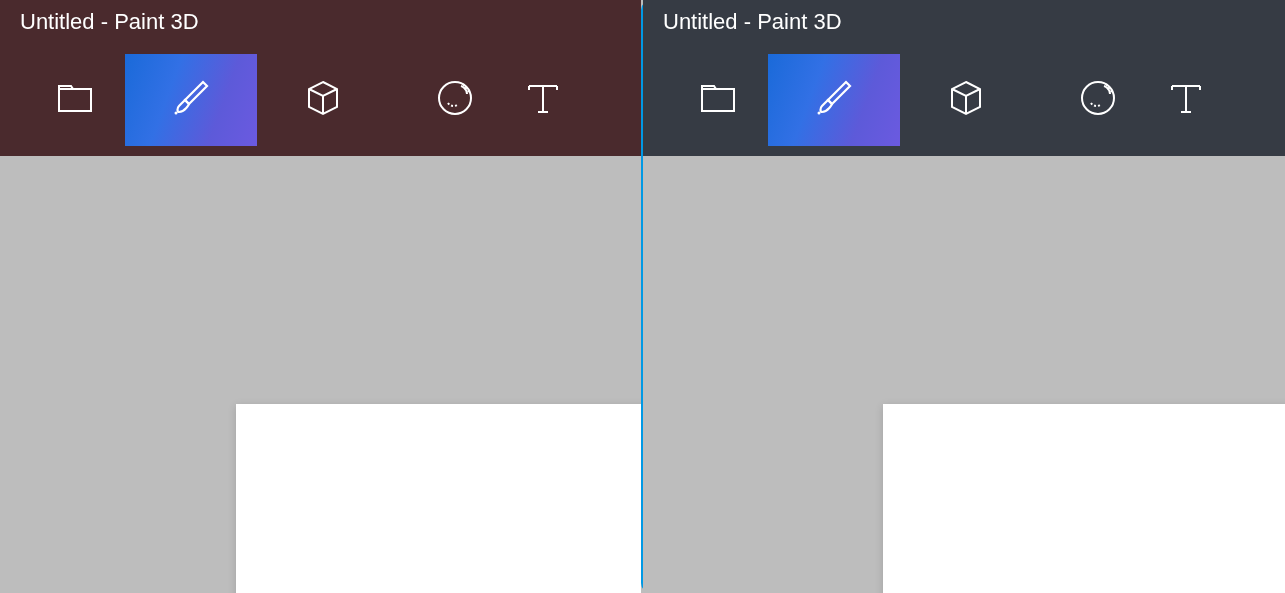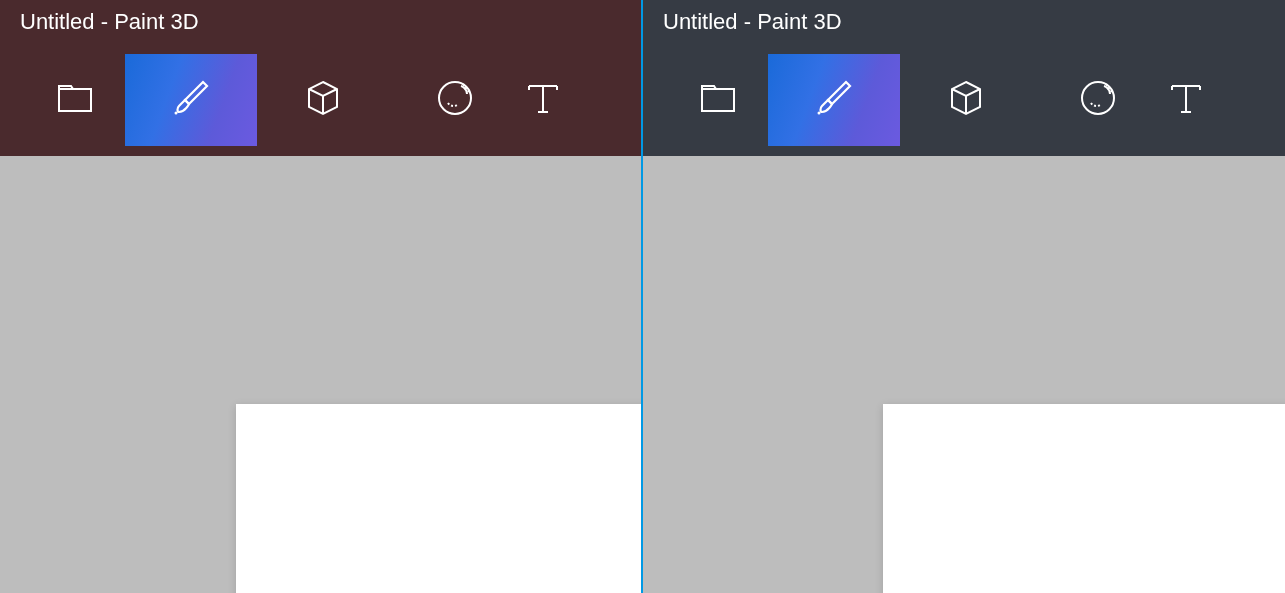--- a/index.html
+++ b/index.html
@@ -15,20 +15,21 @@
       overflow: hidden;
       display: flex;
       background: #bdbdbd;
     }
     
     .pane {
       position: relative;
       display: flex;
       flex-direction: column;
       height: 100%;
+      border-radius: 10px;
     }
     
     .pane-left {
       width: 641px;
     }
     
     .pane-right {
       width: 644px;
       border-left: 2px solid #0099e5;
     }

